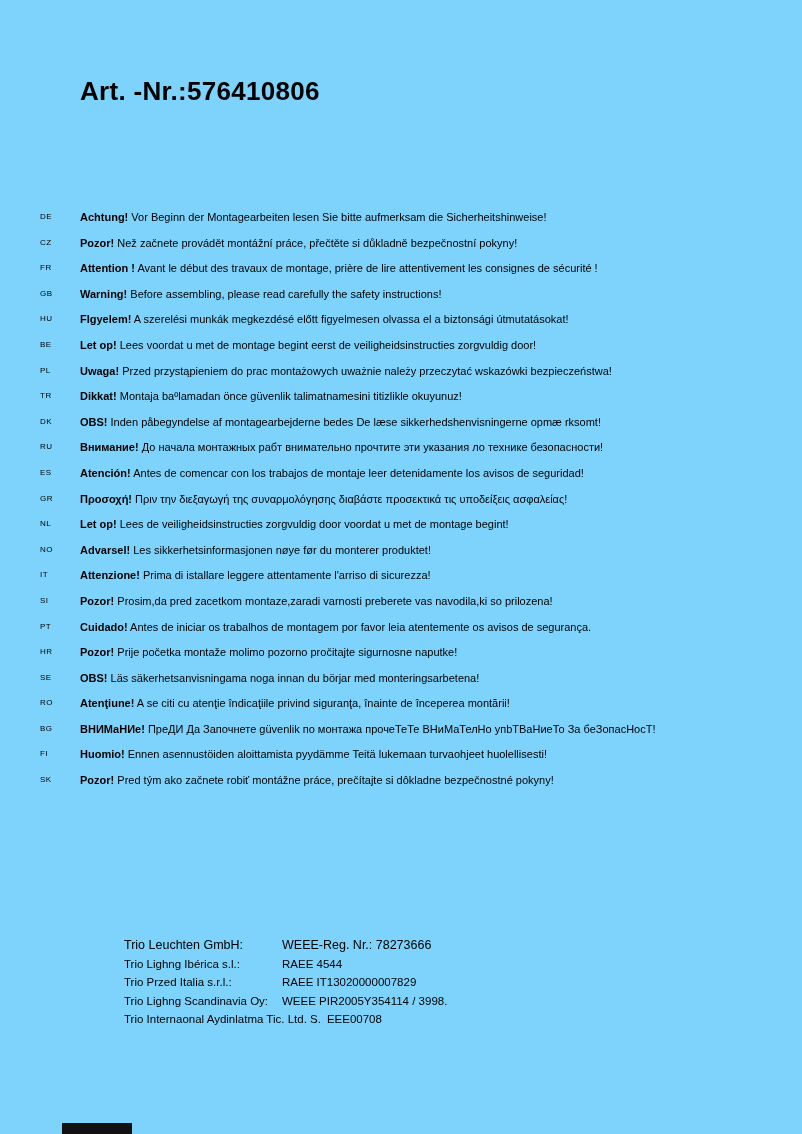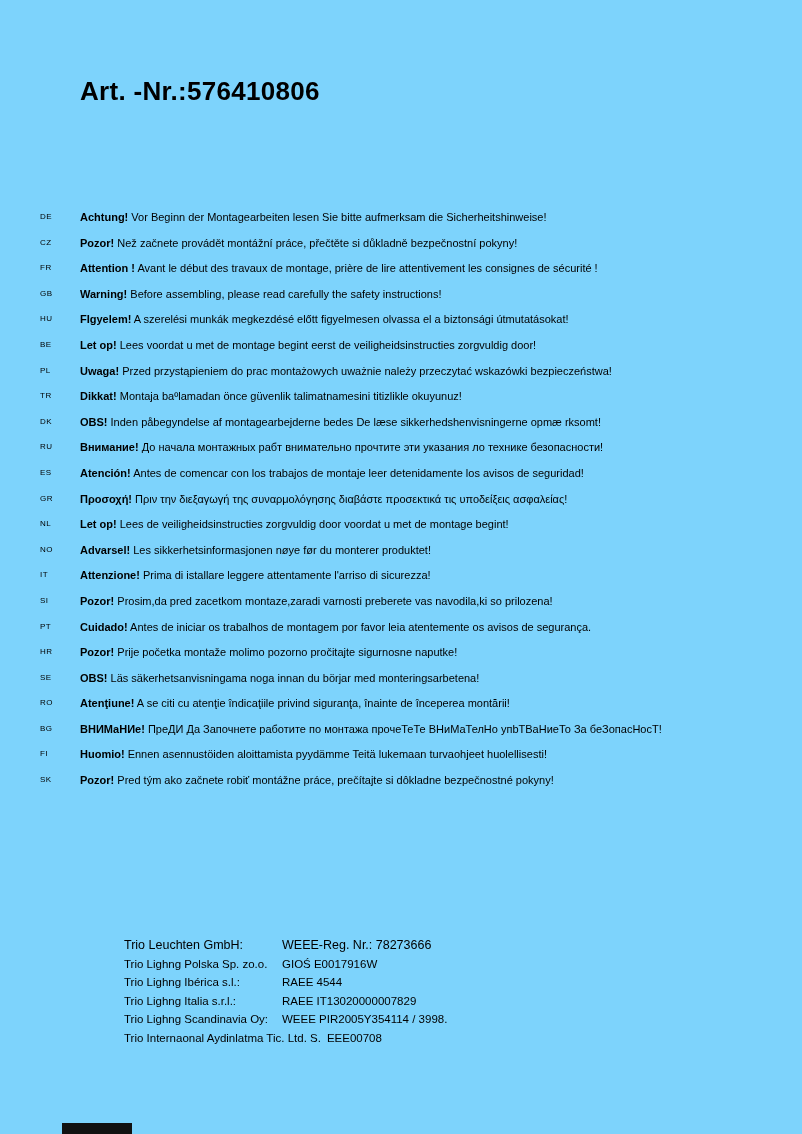--- a/index.html
+++ b/index.html
@@ -184,49 +184,46 @@
     <span class="warning-text"><span class="warning-bold">OBS!</span><span class="warning-rest"> Läs säkerhetsanvisningama noga innan du börjar med monteringsarbetena!</span></span>
   </div>
 
   <div class="warning-row">
     <span class="lang-code">RO</span>
     <span class="warning-text"><span class="warning-bold">Atenţiune!</span><span class="warning-rest"> A se citi cu atenţie îndicaţiile privind siguranţa, înainte de începerea montării!</span></span>
   </div>
 
   <div class="warning-row">
     <span class="lang-code">BG</span>
-    <span class="warning-text"><span class="warning-bold">ВНИМаНИе!</span><span class="warning-rest"> ПреДИ Да Започнете работите по монтажа прочеТеТе ВНиМаТелНо упbТВаНиеТо За беЗопасНосТ!</span></span>
+    <span class="warning-text"><span class="warning-bold">ВНИМаНИе!</span><span class="warning-rest"> ПреДИ Да Започнете güvenlik по монтажа прочеТеТе ВНиМаТелНо упbТВаНиеТо За беЗопасНосТ!</span></span>
   </div>
 
   <div class="warning-row">
     <span class="lang-code">FI</span>
     <span class="warning-text"><span class="warning-bold">Huomio!</span><span class="warning-rest"> Ennen asennustöiden aloittamista pyydämme Teitä lukemaan turvaohjeet huolellisesti!</span></span>
   </div>
 
   <div class="warning-row">
     <span class="lang-code">SK</span>
     <span class="warning-text"><span class="warning-bold">Pozor!</span><span class="warning-rest"> Pred tým ako začnete robiť montážne práce, prečítajte si dôkladne bezpečnostné pokyny!</span></span>
   </div>
 </div>
 
   <div class="footer" id="footer">
   <div class="footer-line">
     <span class="footer-name">Trio Leuchten GmbH:</span><span class="footer-value">WEEE-Reg. Nr.: 78273666</span>
   </div>
 
-  <div class="footer-line">
-    <span class="footer-name">Trio Lighng Polska Sp. zo.o.</span><span class="footer-value">GIOŚ E0017916W</span>
-  </div>
 
   <div class="footer-line">
     <span class="footer-name">Trio Lighng Ibérica s.l.:</span><span class="footer-value italic">RAEE 4544</span>
   </div>
 
   <div class="footer-line">
-    <span class="footer-name">Trio Lighng Italia s.r.l.:</span><span class="footer-value italic">RAEE IT13020000007829</span>
+    <span class="footer-name">Trio Przed Italia s.r.l.:</span><span class="footer-value italic">RAEE IT13020000007829</span>
   </div>
 
   <div class="footer-line">
     <span class="footer-name">Trio Lighng Scandinavia Oy:</span><span class="footer-value italic">WEEE PIR2005Y354114 / 3998.</span>
   </div>
 
   <div class="footer-line">
     <span class="footer-name">Trio Internaonal Aydinlatma Tic. Ltd. S.</span><span class="footer-value">EEE00708</span>
   </div>
 </div>

